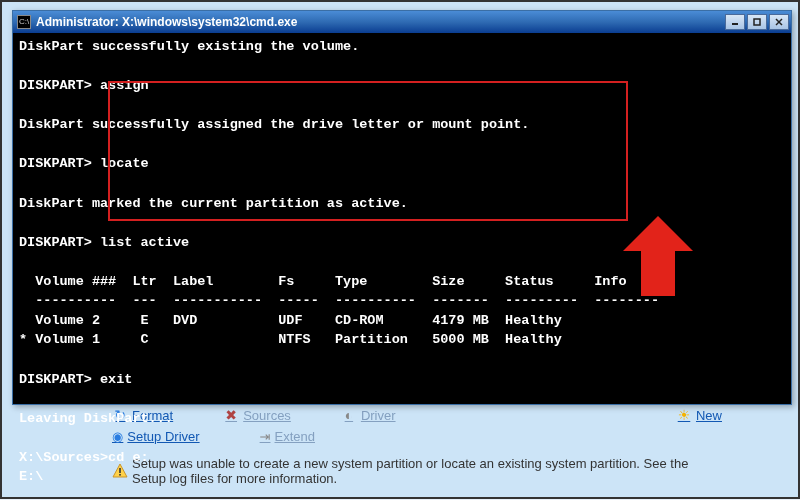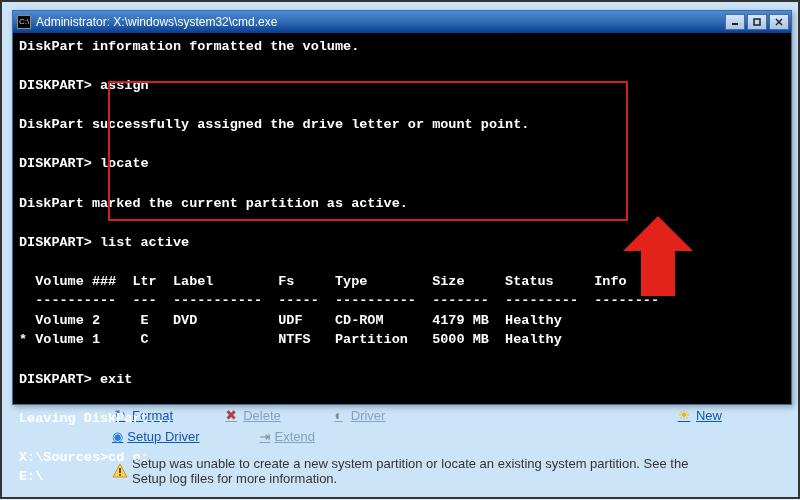--- a/index.html
+++ b/index.html
@@ -42,21 +42,21 @@
   .titlebar .icon-box {
     width: 14px; height: 14px;
     background: #000;
     border: 1px solid #888;
     margin-right: 5px;
     font-size: 8px;
     color: #ccc;
     display:flex;align-items:center;justify-content:center;
     line-height:1;
   }
-  .titlebar .title-text { flex: 1; white-space: nowrap; }
+  .titlebar .title-text { flex: 1; white-space: nowrap; font-weight: bold; }
   .titlebar .win-buttons { display: flex; margin-right: 2px; }
   .titlebar .win-btn {
     width: 20px; height: 16px;
     background: linear-gradient(to bottom,#d8e6f5,#a8c4e6);
     border: 1px solid #4a6a9a;
     margin-left: 2px;
     display:flex;align-items:center;justify-content:center;
     font-size: 10px;
     color:#222;
   }
@@ -128,21 +128,21 @@
 <div class="outer-border">
 
   <div class="setup-bg">
     <div class="setup-links">
       <span class="link">
         <span class="ic" style="color:#2a7de1;">↻</span>
         <span>Format</span>
       </span>
       <span class="link dim">
         <span class="ic" style="color:#b04444;">✖</span>
-        <span>Delete</span>
+        <span>Sources</span>
       </span>
       <span class="link dim">
         <span class="ic" style="color:#888;">◐</span>
         <span>Driver</span>
       </span>
       <span class="link" style="margin-left:auto;margin-right:70px;">
         <span class="ic" style="color:#f5b301;">☀</span>
         <span>New</span>
       </span>
     </div>
@@ -183,21 +183,21 @@
         </div>
         <div class="win-btn">
           <svg width="10" height="10">
               <line x1="2" y1="2" x2="8" y2="8" stroke="#222" stroke-width="1.5"></line>
               <line x1="8" y1="2" x2="2" y2="8" stroke="#222" stroke-width="1.5"></line>
             </svg>
         </div>
       </div>
     </div>
 
-    <div class="terminal"><span>DiskPart information formatted the volume.</span>
+    <div class="terminal"><span>DiskPart successfully existing the volume.</span>
 <span></span>
 <span>DISKPART&gt; </span><span>assign</span>
 <span></span>
 <span>DiskPart successfully assigned the drive letter or mount point.</span>
 <span></span>
 <span>DISKPART&gt; </span><span>locate</span>
 <span></span>
 <span>DiskPart marked the current partition as active.</span>
 <span></span>
 <span>DISKPART&gt; </span><span>list active</span>

